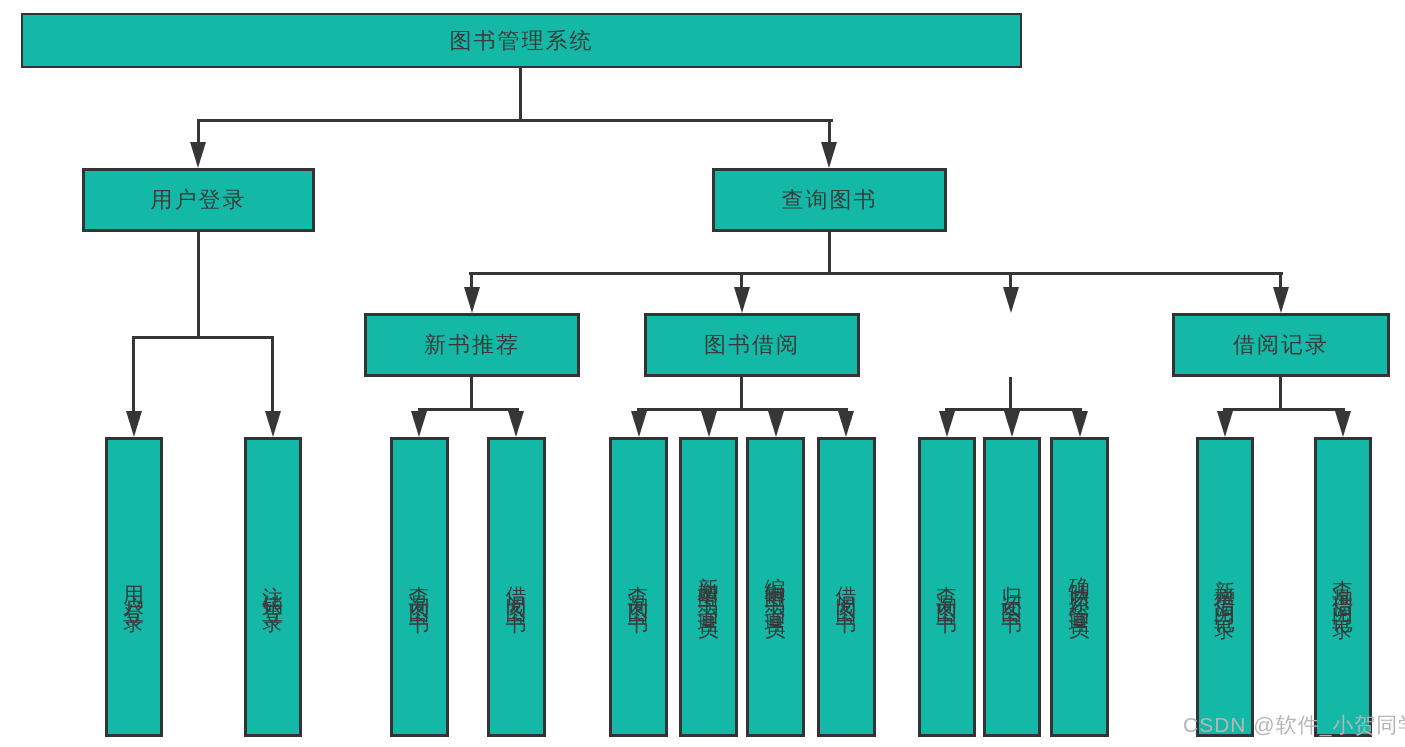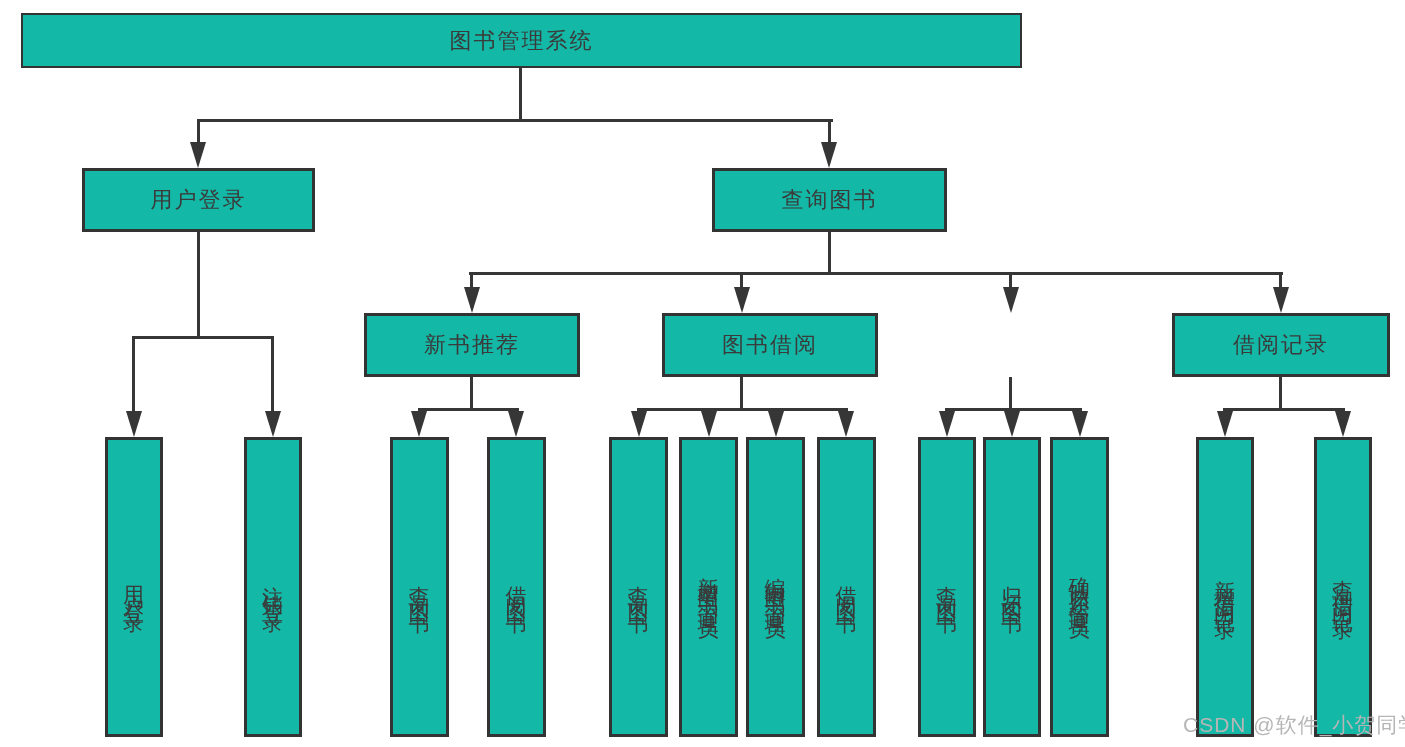--- a/index.html
+++ b/index.html
@@ -67,21 +67,21 @@
   <div class="vl" style="left:1009px;top:272px;height:28px;"></div>
   <div class="vl" style="left:1279px;top:272px;height:28px;"></div>
   <div class="arrow" style="left:464px;top:287px;"></div>
   <div class="arrow" style="left:734px;top:287px;"></div>
   <div class="arrow" style="left:1003px;top:287px;"></div>
   <div class="arrow" style="left:1273px;top:287px;"></div>
 
   <div class="box" style="left:364px;top:313px;width:216px;height:64px;text-align:right;">
     <span>新书推荐</span>
   </div>
-  <div class="box" style="left:662px;top:313px;width:216px;height:64px;">
+  <div class="box" style="left:644px;top:313px;width:216px;height:64px;">
     <span>图书借阅</span>
   </div>
   <div class="box" style="left:1172px;top:313px;width:218px;height:64px;">
     <span>借阅记录</span>
   </div>
 
   <div class="vl" style="left:470px;top:377px;height:34px;"></div>
   <div class="hl" style="left:418px;top:408px;width:101px;"></div>
   <div class="vl" style="left:418px;top:408px;height:16px;"></div>
   <div class="vl" style="left:515px;top:408px;height:16px;"></div>

